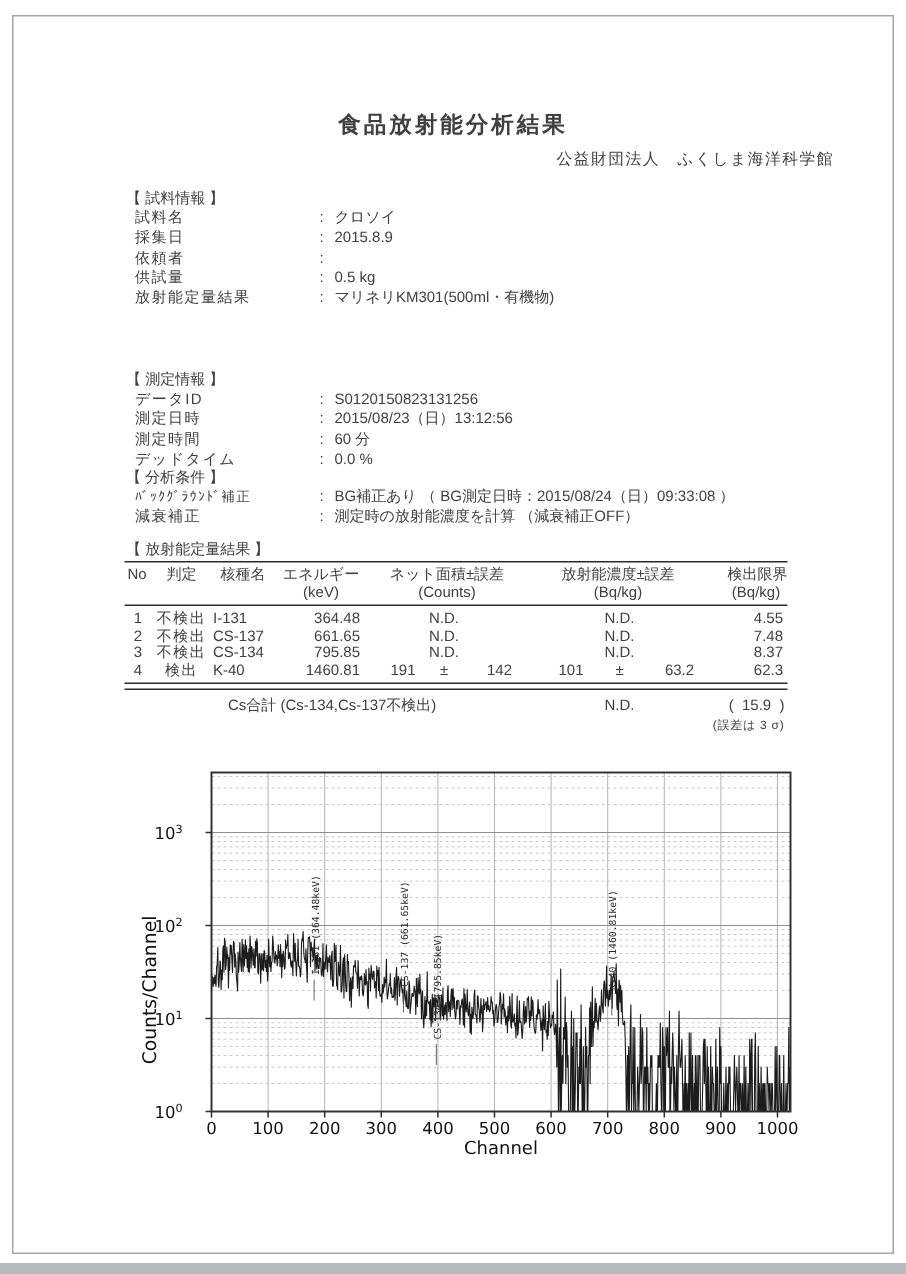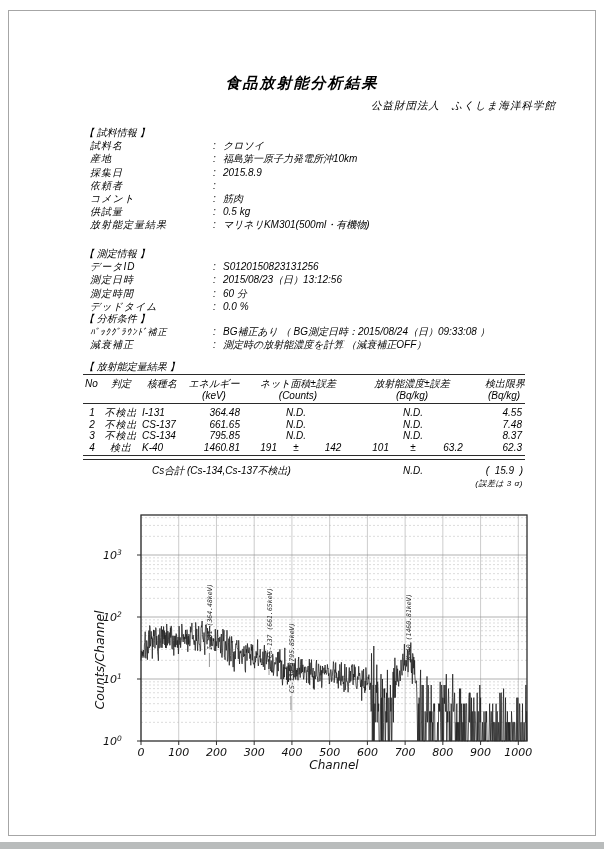--- a/index.html
+++ b/index.html
@@ -1,17 +1,17 @@
 <!DOCTYPE html>
 <html><head>
 <meta charset="utf-8">
 <style>
   html,body{margin:0;padding:0;background:#fdfdfd;}
   .page{position:relative;width:604px;height:849px;background:#ffffff;overflow:hidden;
-        font-family:"Liberation Sans","DejaVu Sans",sans-serif;color:#000000;font-style:italic;}
+        font-family:"Liberation Sans","DejaVu Sans",sans-serif;color:#404040;}
   .sheet-border{position:absolute;left:8px;top:10px;width:586px;height:824px;
         border:1px solid #a6a6a6;pointer-events:none;}
   .bottom-band{position:absolute;left:0;top:842px;width:604px;height:7px;background:#b9bcbc;}
   .doc-title{position:absolute;left:0;top:74px;width:604px;text-align:center;
         font-size:15px;font-weight:bold;letter-spacing:2px;}
   .doc-org{position:absolute;right:48px;top:99px;font-size:10.5px;letter-spacing:1px;}
   .sec{position:absolute;left:84px;font-size:10px;line-height:13.2px;white-space:nowrap;}
   .sec-head{font-size:10px;margin-bottom:0;}
   .info-row{height:13.2px;}
   .info-row .lbl{display:inline-block;width:123px;padding-left:6px;letter-spacing:1px;}
@@ -56,24 +56,22 @@
 <div class="page">
   <div class="sheet-border"></div>
   <div class="bottom-band"></div>
 
   <div class="doc-title">食品放射能分析結果</div>
   <div class="doc-org">公益財団法人　ふくしま海洋科学館</div>
 
   <div class="sec" style="top:126px;">
     <div class="sec-head">【 試料情報 】</div>
     <div class="info-row"><span class="lbl">試料名</span><span class="sep">:</span><span class="val">クロソイ</span></div>
-    <div class="info-row"><span class="lbl">産地</span><span class="sep">:</span><span class="val">福島第一原子力発電所沖10km</span></div>
     <div class="info-row"><span class="lbl">採集日</span><span class="sep">:</span><span class="val">2015.8.9</span></div>
     <div class="info-row"><span class="lbl">依頼者</span><span class="sep">:</span><span class="val"></span></div>
-    <div class="info-row"><span class="lbl">コメント</span><span class="sep">:</span><span class="val">筋肉</span></div>
     <div class="info-row"><span class="lbl">供試量</span><span class="sep">:</span><span class="val">0.5 kg</span></div>
     <div class="info-row"><span class="lbl">放射能定量結果</span><span class="sep">:</span><span class="val">マリネリKM301(500ml・有機物)</span></div>
   </div>
 
   <div class="sec" style="top:247px;">
     <div class="sec-head">【 測定情報 】</div>
     <div class="info-row"><span class="lbl">データID</span><span class="sep">:</span><span class="val">S0120150823131256</span></div>
     <div class="info-row"><span class="lbl">測定日時</span><span class="sep">:</span><span class="val">2015/08/23（日）13:12:56</span></div>
     <div class="info-row"><span class="lbl">測定時間</span><span class="sep">:</span><span class="val">60 分</span></div>
     <div class="info-row"><span class="lbl">デッドタイム</span><span class="sep">:</span><span class="val">0.0 %</span></div>

